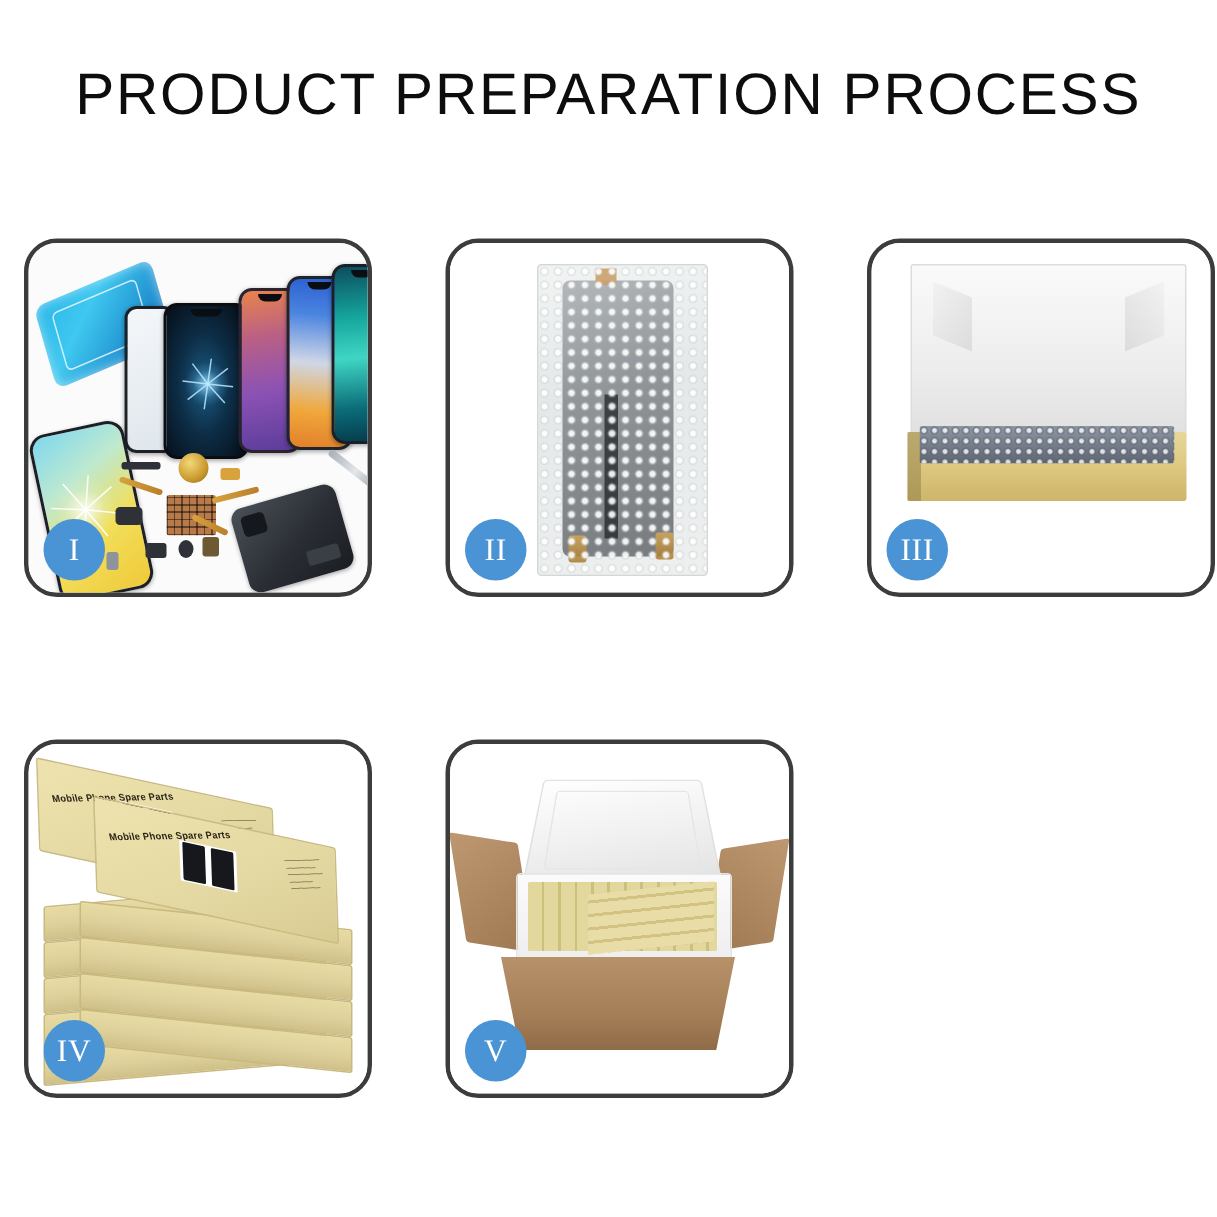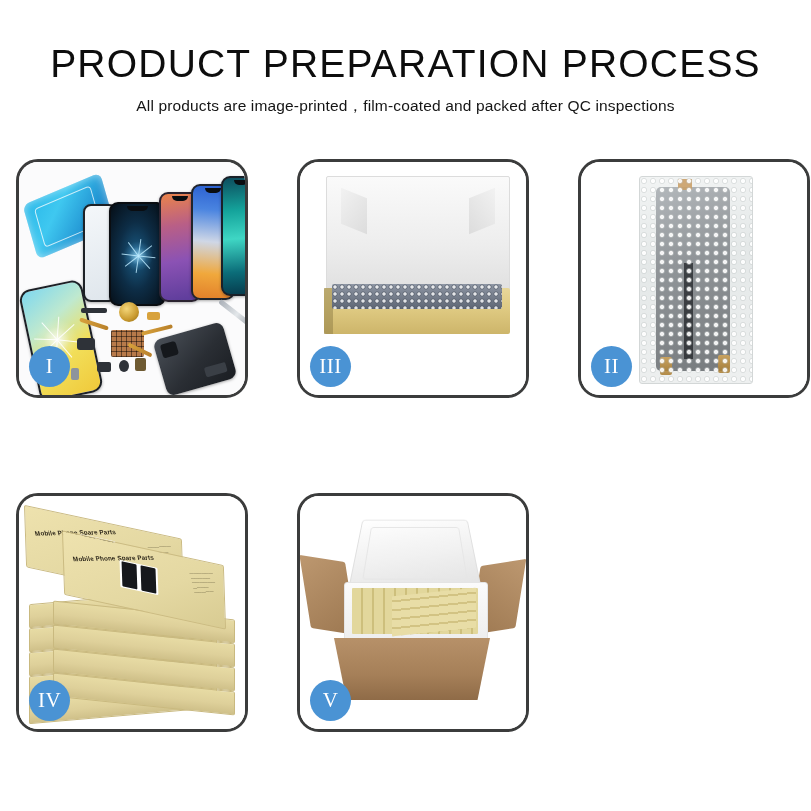--- a/index.html
+++ b/index.html
@@ -440,21 +440,20 @@
     border-radius: 1px;
   }
 </style>
 </head>
 <body>
 
 <div class="page">
 
   <div class="header">
     <h1 class="title">PRODUCT PREPARATION PROCESS</h1>
-    <p class="subtitle">All products are image-printed，film-coated and packed after QC inspections</p>
   </div>
 
   <div class="grid">
 
     <div class="panel">
       <div class="panel-stage">
         <div class="p1-bg"></div>
 
         <div class="scr-protector"></div>
 
@@ -513,45 +512,45 @@
         <div class="flex-cable" style="left:122px;top:166px;width:32px;height:4px;transform:rotate(-14deg);"></div>
         <div class="flex-cable" style="left:108px;top:186px;width:26px;height:4px;transform:rotate(26deg);"></div>
 
         <div class="tweezers"></div>
       </div>
       <div class="badge">I</div>
     </div>
 
     <div class="panel">
       <div class="panel-stage">
-        <div class="p3-bg"></div>
-        <div class="lid-back">
-          <div class="lid-flap-l"></div>
-          <div class="lid-flap-r"></div>
-        </div>
-        <div class="box-body"></div>
-        <div class="box-edge-dark"></div>
-        <div class="box-inner-foam"></div>
-      </div>
-      <div class="badge">III</div>
-    </div>
-
-    <div class="panel">
-      <div class="panel-stage">
         <div class="p2-bg"></div>
         <div class="bubble-bag">
           <div class="screen-inside"></div>
           <div class="flex-inside"></div>
           <div class="conn-gold" style="left:20px;bottom:8px;"></div>
           <div class="conn-gold" style="right:22px;bottom:10px;"></div>
           <div class="tape-tab"></div>
           <div class="bubbles"></div>
         </div>
       </div>
       <div class="badge">II</div>
+    </div>
+
+    <div class="panel">
+      <div class="panel-stage">
+        <div class="p3-bg"></div>
+        <div class="lid-back">
+          <div class="lid-flap-l"></div>
+          <div class="lid-flap-r"></div>
+        </div>
+        <div class="box-body"></div>
+        <div class="box-edge-dark"></div>
+        <div class="box-inner-foam"></div>
+      </div>
+      <div class="badge">III</div>
     </div>
 
     <div class="panel">
       <div class="panel-stage">
         <div class="p4-bg"></div>
 
         <div class="kbox" style="left:10px;top:196px;width:186px;height:22px;transform:skewY(-5deg);"></div>
         <div class="kbox" style="left:10px;top:172px;width:186px;height:22px;transform:skewY(-5deg);"></div>
         <div class="kbox" style="left:10px;top:148px;width:186px;height:22px;transform:skewY(-5deg);"></div>
         <div class="kbox" style="left:10px;top:124px;width:186px;height:22px;transform:skewY(-5deg);"></div>

